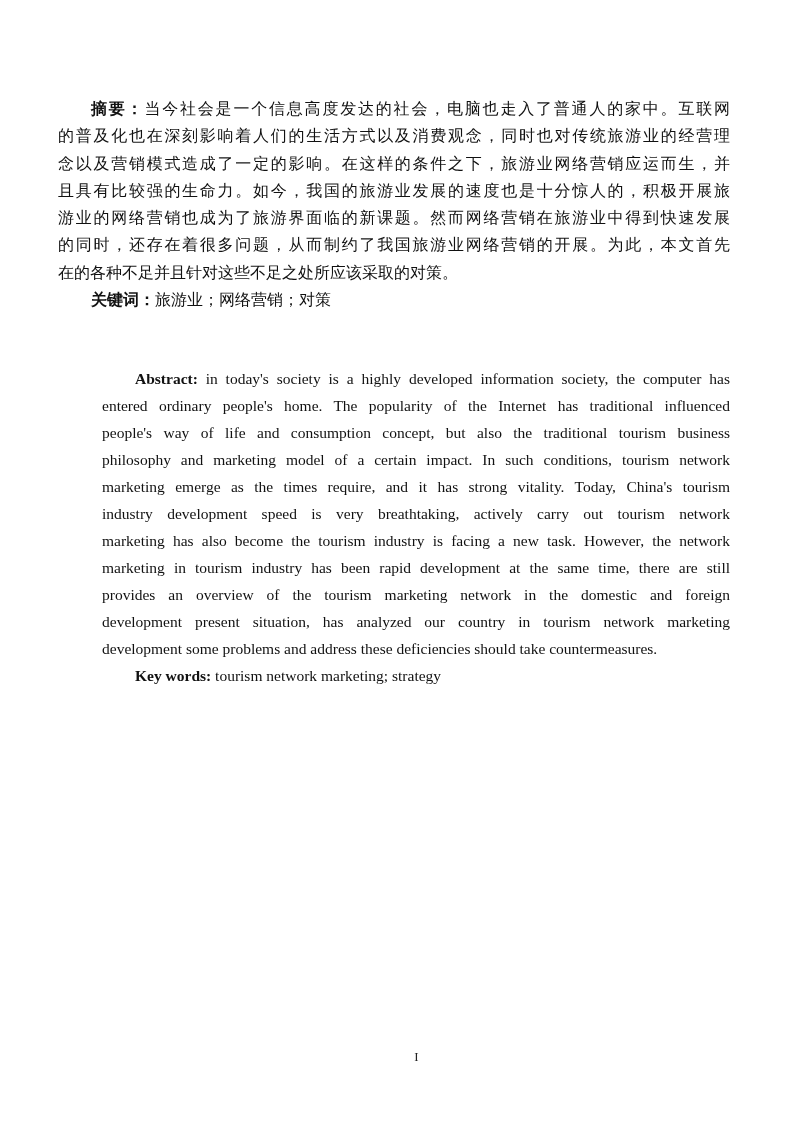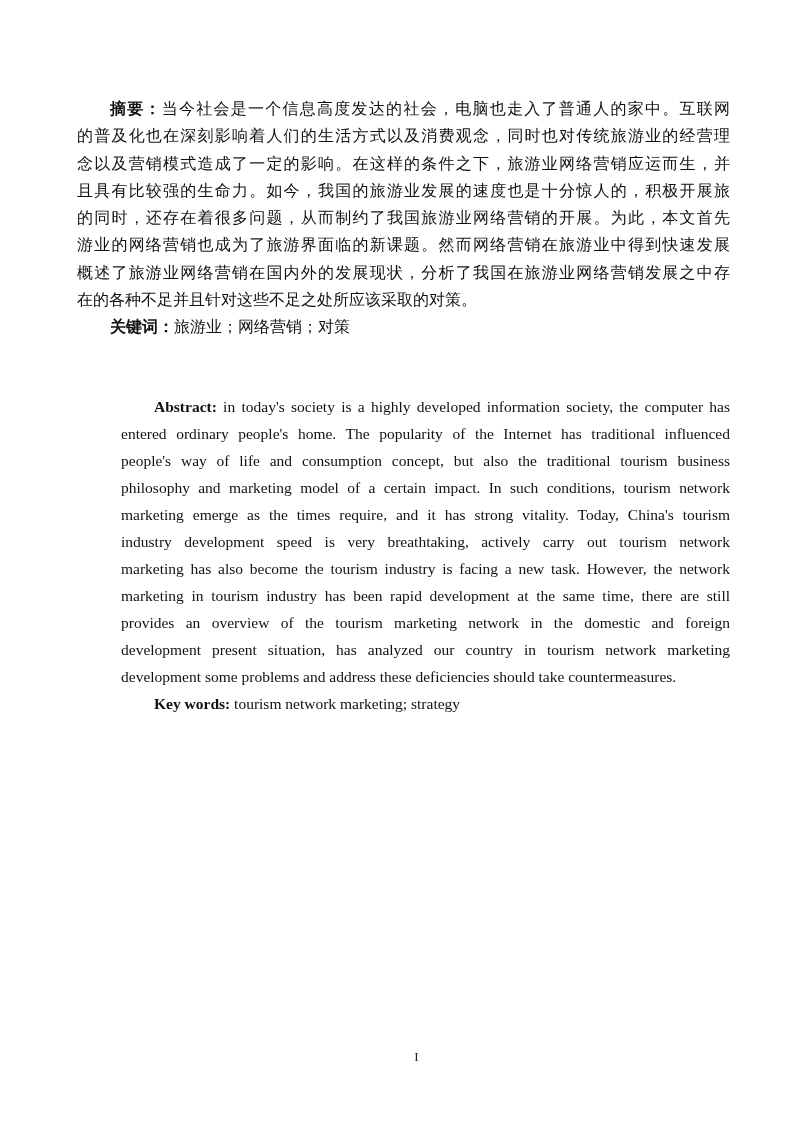--- a/index.html
+++ b/index.html
@@ -12,21 +12,21 @@
     background: #ffffff;
     position: relative;
     font-family: "Liberation Serif", "DejaVu Serif", serif;
     color: #111111;
     overflow: hidden;
   }
   .page {
     position: absolute;
     inset: 0;
     box-sizing: border-box;
-    padding: 95px 63px 0 77px;
+    padding: 95px 63px 0 58px;
   }
   .cn { font-size: 16px;   line-height: 27.3px; }
   .en { font-size: 15.5px; line-height: 27px;   }
 
   .line {
     text-align: justify;
     text-align-last: justify;
     overflow: hidden;
     hyphens: none;
   }
@@ -61,23 +61,22 @@
 <body>
 
 <main class="page">
 
   <section class="para cn">
     <div class="line first"><span class="bold">摘要：</span><span>当今社会是一个信息高度发达的社会，电脑也走入了普通人的家中。互联网</span></div>
     <div>
         <div class="line">的普及化也在深刻影响着人们的生活方式以及消费观念，同时也对传统旅游业的经营理</div>
         <div class="line">念以及营销模式造成了一定的影响。在这样的条件之下，旅游业网络营销应运而生，并</div>
         <div class="line">且具有比较强的生命力。如今，我国的旅游业发展的速度也是十分惊人的，积极开展旅</div>
+        <div class="line">游业的网络营销也成为了旅游界面临的新课题。然而网络营销在旅游业中得到快速发展</div>
         <div class="line">的同时，还存在着很多问题，从而制约了我国旅游业网络营销的开展。为此，本文首先</div>
-        <div class="line">游业的网络营销也成为了旅游界面临的新课题。然而网络营销在旅游业中得到快速发展</div>
-        <div class="line">概述了旅游业网络营销在国内外的发展现状，分析了我国在旅游业网络营销发展之中存</div>
         <div class="line para-last">在的各种不足并且针对这些不足之处所应该采取的对策。</div>
       </div>
   </section>
 
   <div class="line kw cn"><span class="bold">关键词：</span><span>旅游业；网络营销；对策</span></div>
 
   <section class="para en en-block">
     <div class="line first"><span class="bold">Abstract:</span><span> in today's society is a highly developed information society, the computer has</span></div>
     <div>
         <div class="line">entered ordinary people's home. The popularity of the Internet has traditional influenced</div>

